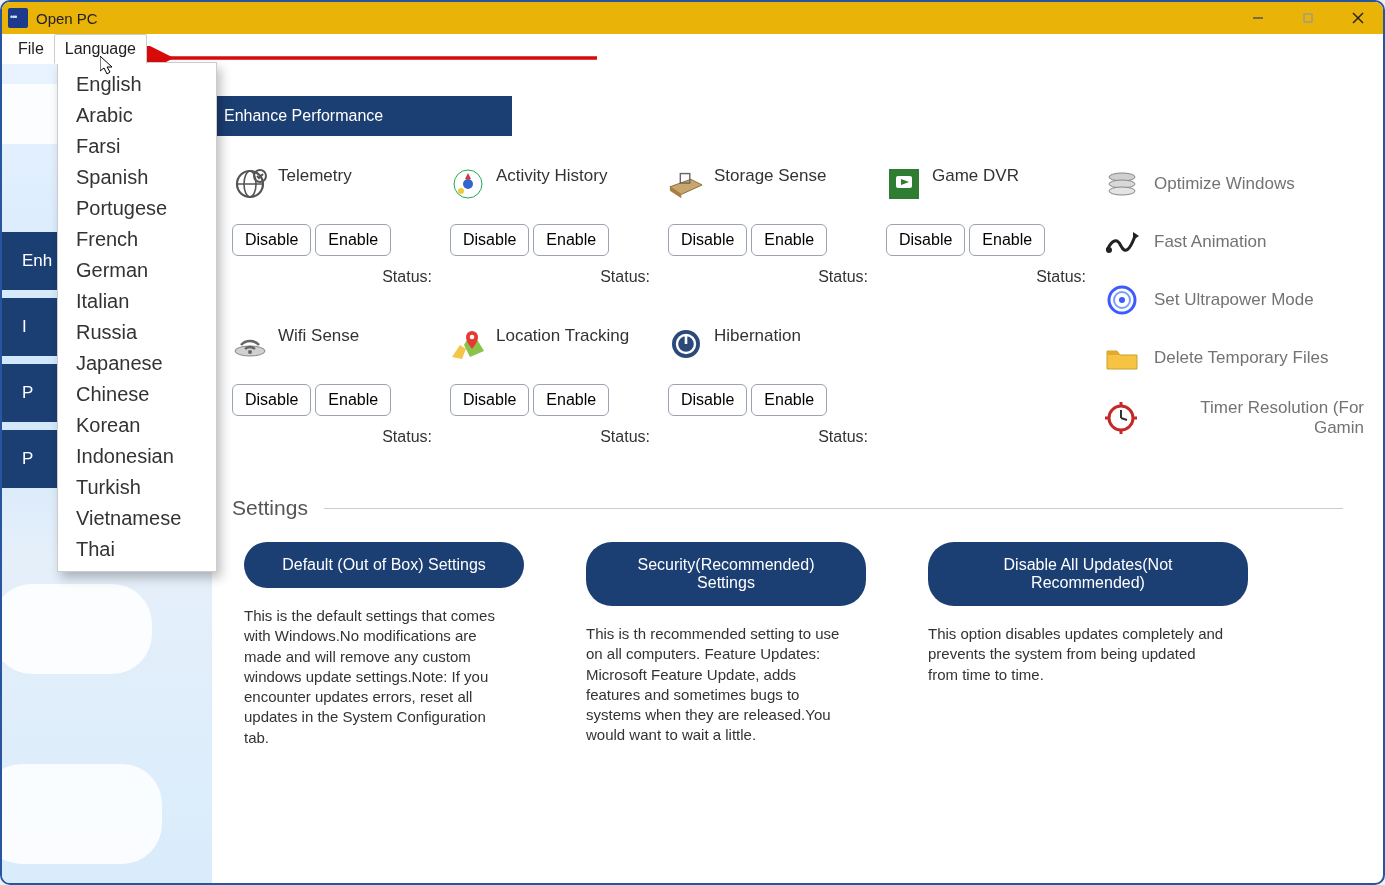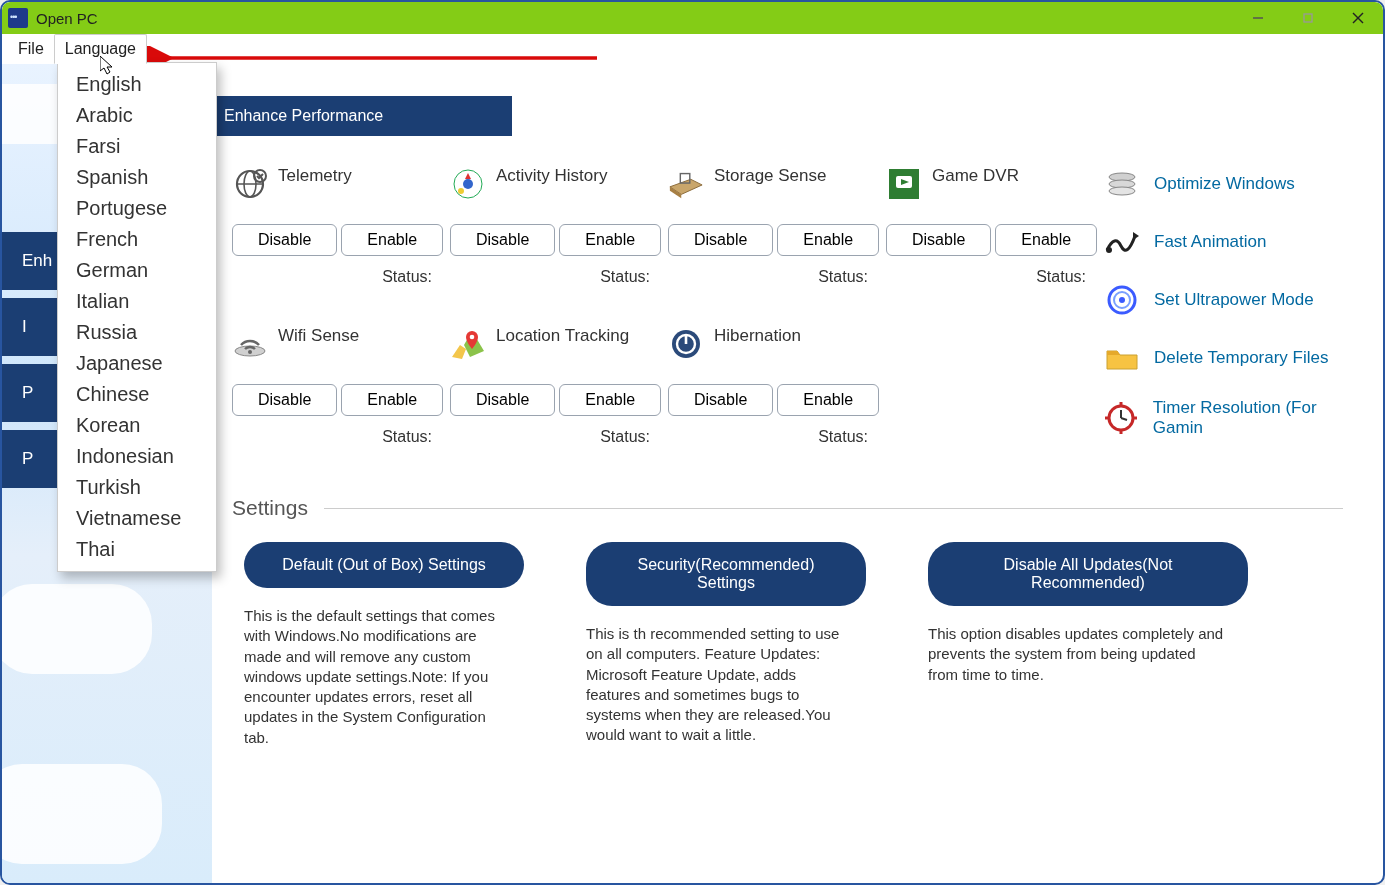--- a/index.html
+++ b/index.html
@@ -1,18 +1,18 @@
 <!DOCTYPE html>
 <html><head>
 <meta charset="utf-8">
 <style>
   * { box-sizing: border-box; }
   html, body { margin:0; padding:0; font-family:"Segoe UI", Arial, sans-serif; font-size:15px; color:#222; background:#f0f0f0; }
   .window { width:1385px; height:885px; background:#fff; border:2px solid #2855a0; border-radius:10px; overflow:hidden; position:relative; }
-  .titlebar { height:32px; background:#84cc16; display:flex; align-items:center; border-top-left-radius:8px; border-top-right-radius:8px; padding:0 0 0 6px; }
+  .titlebar { height:32px; background:#eab308; display:flex; align-items:center; border-top-left-radius:8px; border-top-right-radius:8px; padding:0 0 0 6px; }
   .app-icon { width:20px; height:20px; background:#1e3a8a; display:inline-block; border-radius:2px; position:relative; }
   .app-icon::after{content:"•••";color:#cfe3ff;font-size:9px;position:absolute;top:4px;left:2px;letter-spacing:-1px;}
   .title-text { margin-left:8px; font-size:15px; }
   .win-controls { margin-left:auto; display:flex; }
   .win-btn { width:50px; height:32px; display:flex; align-items:center; justify-content:center; font-size:14px; color:#333; }
   .win-btn svg { width:12px; height:12px; }
   .menubar { height:30px; display:flex; align-items:stretch; padding:0 6px; font-size:16px; }
   .menu-item { padding:4px 10px; display:flex; align-items:center; position:relative; }
   .menu-item.open { border:1px solid #ccc; border-bottom:1px solid #fff; background:#fff; border-radius:2px 2px 0 0; z-index:21;}
   .body { position:relative; height:calc(100% - 62px); }
@@ -21,25 +21,25 @@
   .sidebar-stack{position:absolute;left:0;top:160px;width:55px;}
   .side-btn{background:#1b3e73;color:#fff;height:58px;margin-top:8px;display:flex;align-items:center;padding-left:20px;white-space:nowrap;overflow:hidden;font-size:17px;}
   .main{position:absolute;left:210px;right:10px;top:0;bottom:0;background:#fff;padding:0 0 0 0;}
   .header-bar{background:#1b3e73;color:#fff;height:40px;display:flex;align-items:center;padding-left:12px;font-size:16px;width:300px;margin-top:32px;}
   .perf-grid{position:relative;margin-top:30px;margin-left:20px;display:grid;grid-template-columns:repeat(4,200px) 260px;grid-auto-rows:auto;column-gap:18px;row-gap:40px;}
   .feature{}
   .feature-head{display:flex;align-items:flex-start;height:40px;}
   .feature-icon{width:36px;height:36px;display:flex;align-items:center;justify-content:center;}
   .feature-title{margin-left:10px;font-size:17px;color:#333;}
   .btn-row{margin-top:18px;display:flex;}
-  .pill{border:1px solid #9aa3af;background:#fff;padding:6px 25px;font-size:16px;border-radius:6px;}
+  .pill{border:1px solid #9aa3af;background:#fff;padding:6px 12px;font-size:16px;border-radius:6px;}
   .pill + .pill{margin-left:4px;}
   .status{margin-top:12px;margin-left:14px;font-size:16px;color:#333;text-align:right;}
   .actions{display:flex;flex-direction:column;gap:22px;margin-top:0;}
-  .action{display:flex;align-items:center;gap:14px;font-size:17px;color:#0369a1;}
+  .action{display:flex;align-items:center;gap:14px;font-size:17px;color:#737373;text-align:right;}
   .action-icon{width:36px;height:36px;display:flex;align-items:center;justify-content:center;}
   .settings-zone{margin:50px 0 0 20px;}
   .settings-title-row{display:flex;align-items:center;}
   .settings-title{font-size:21px;color:#555;margin-right:16px;}
   .settings-line{flex:1;height:1px;background:#ccc;margin-right:30px;}
   .settings-cards{display:flex;gap:30px;margin-top:22px;}
   .card{flex:0 0 300px;margin-left:12px;}
   .card-btn{background:#1b3e73;color:#fff;border:none;border-radius:26px;padding:14px 26px;font-size:16px;width:280px;}
   .card-desc{margin-top:18px;font-size:15px;color:#333;line-height:1.35;width:260px;}
   

